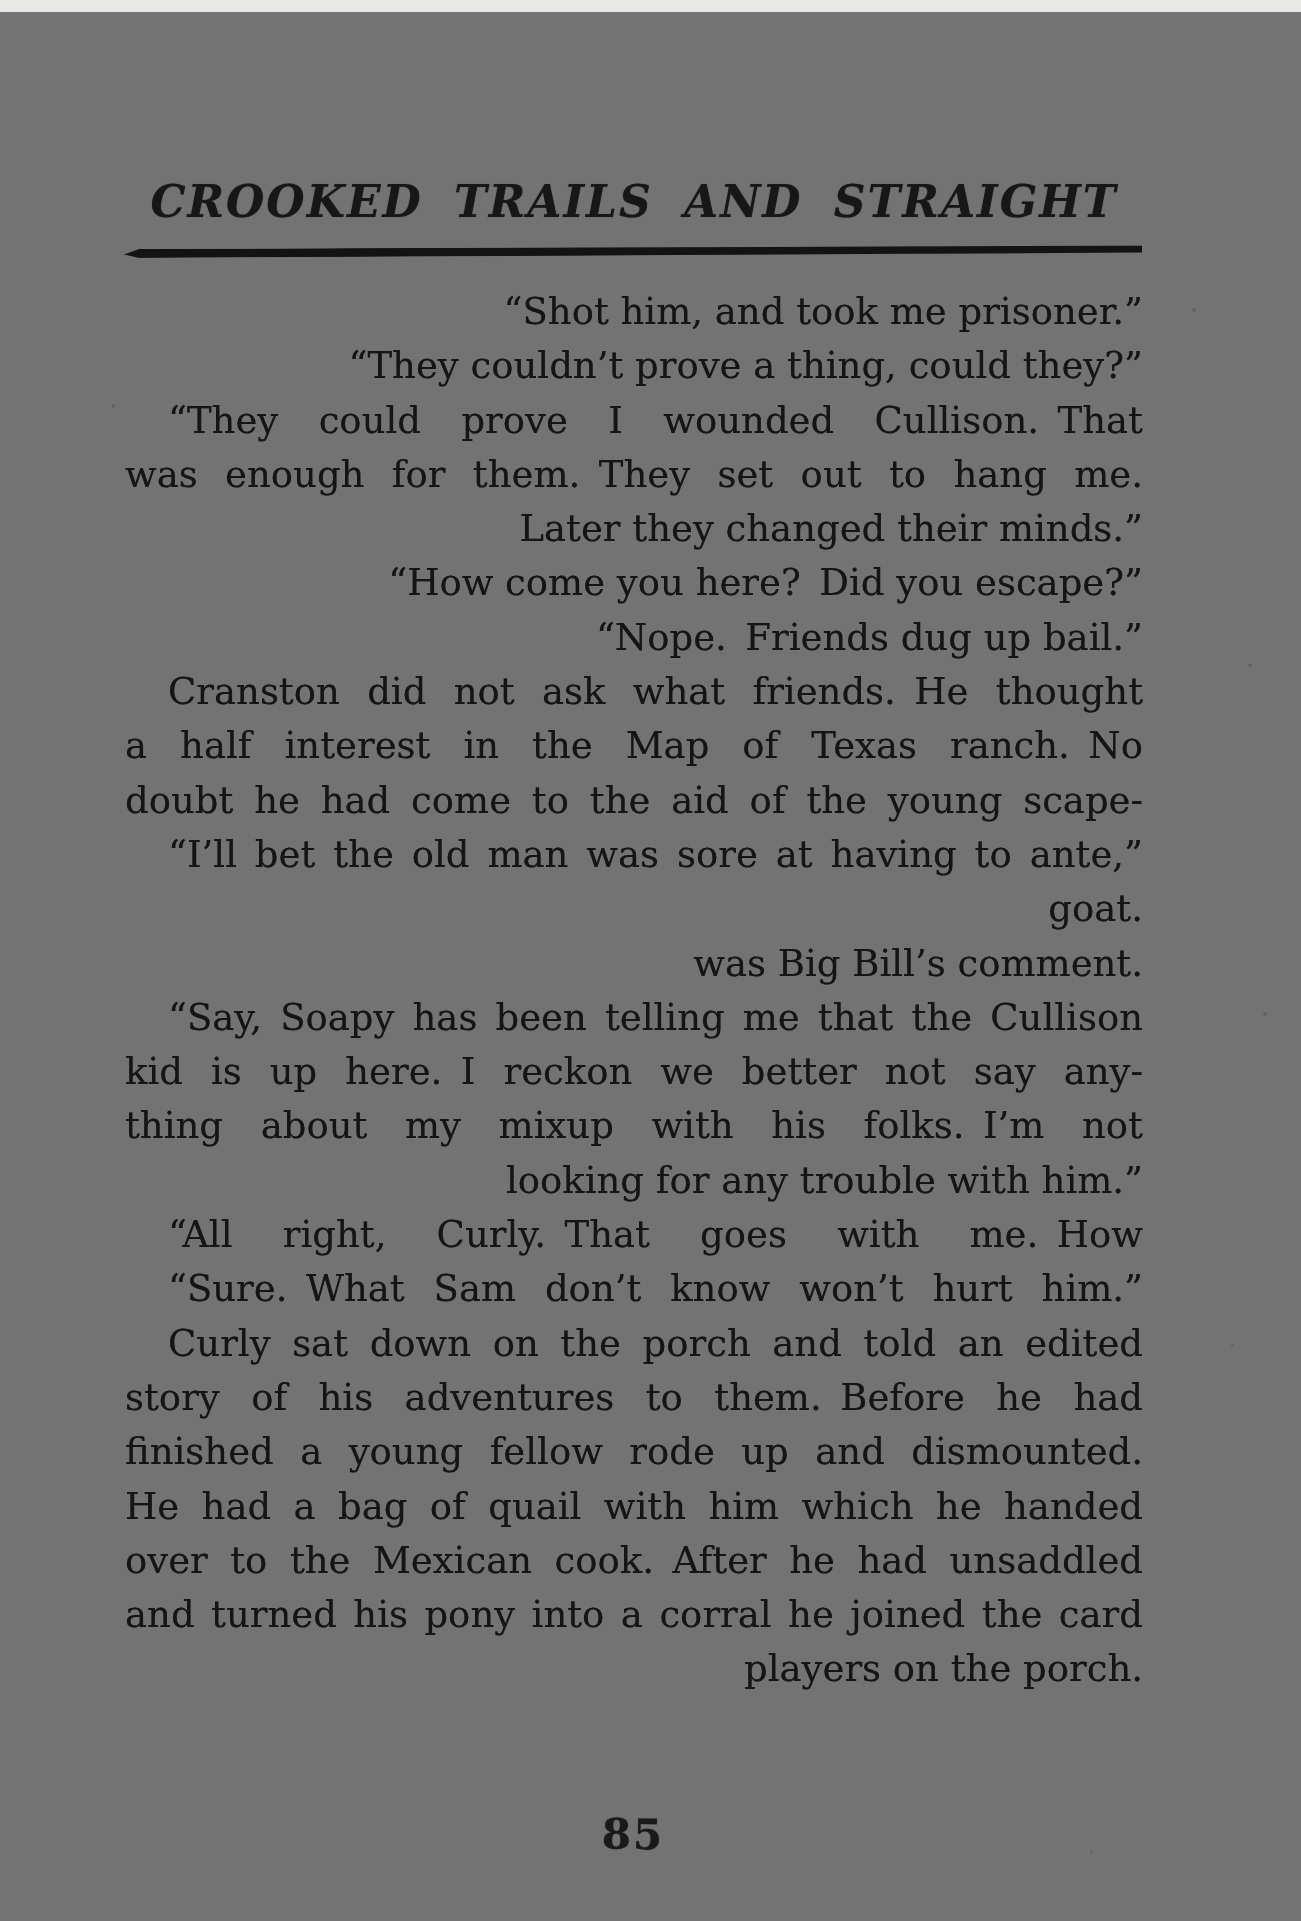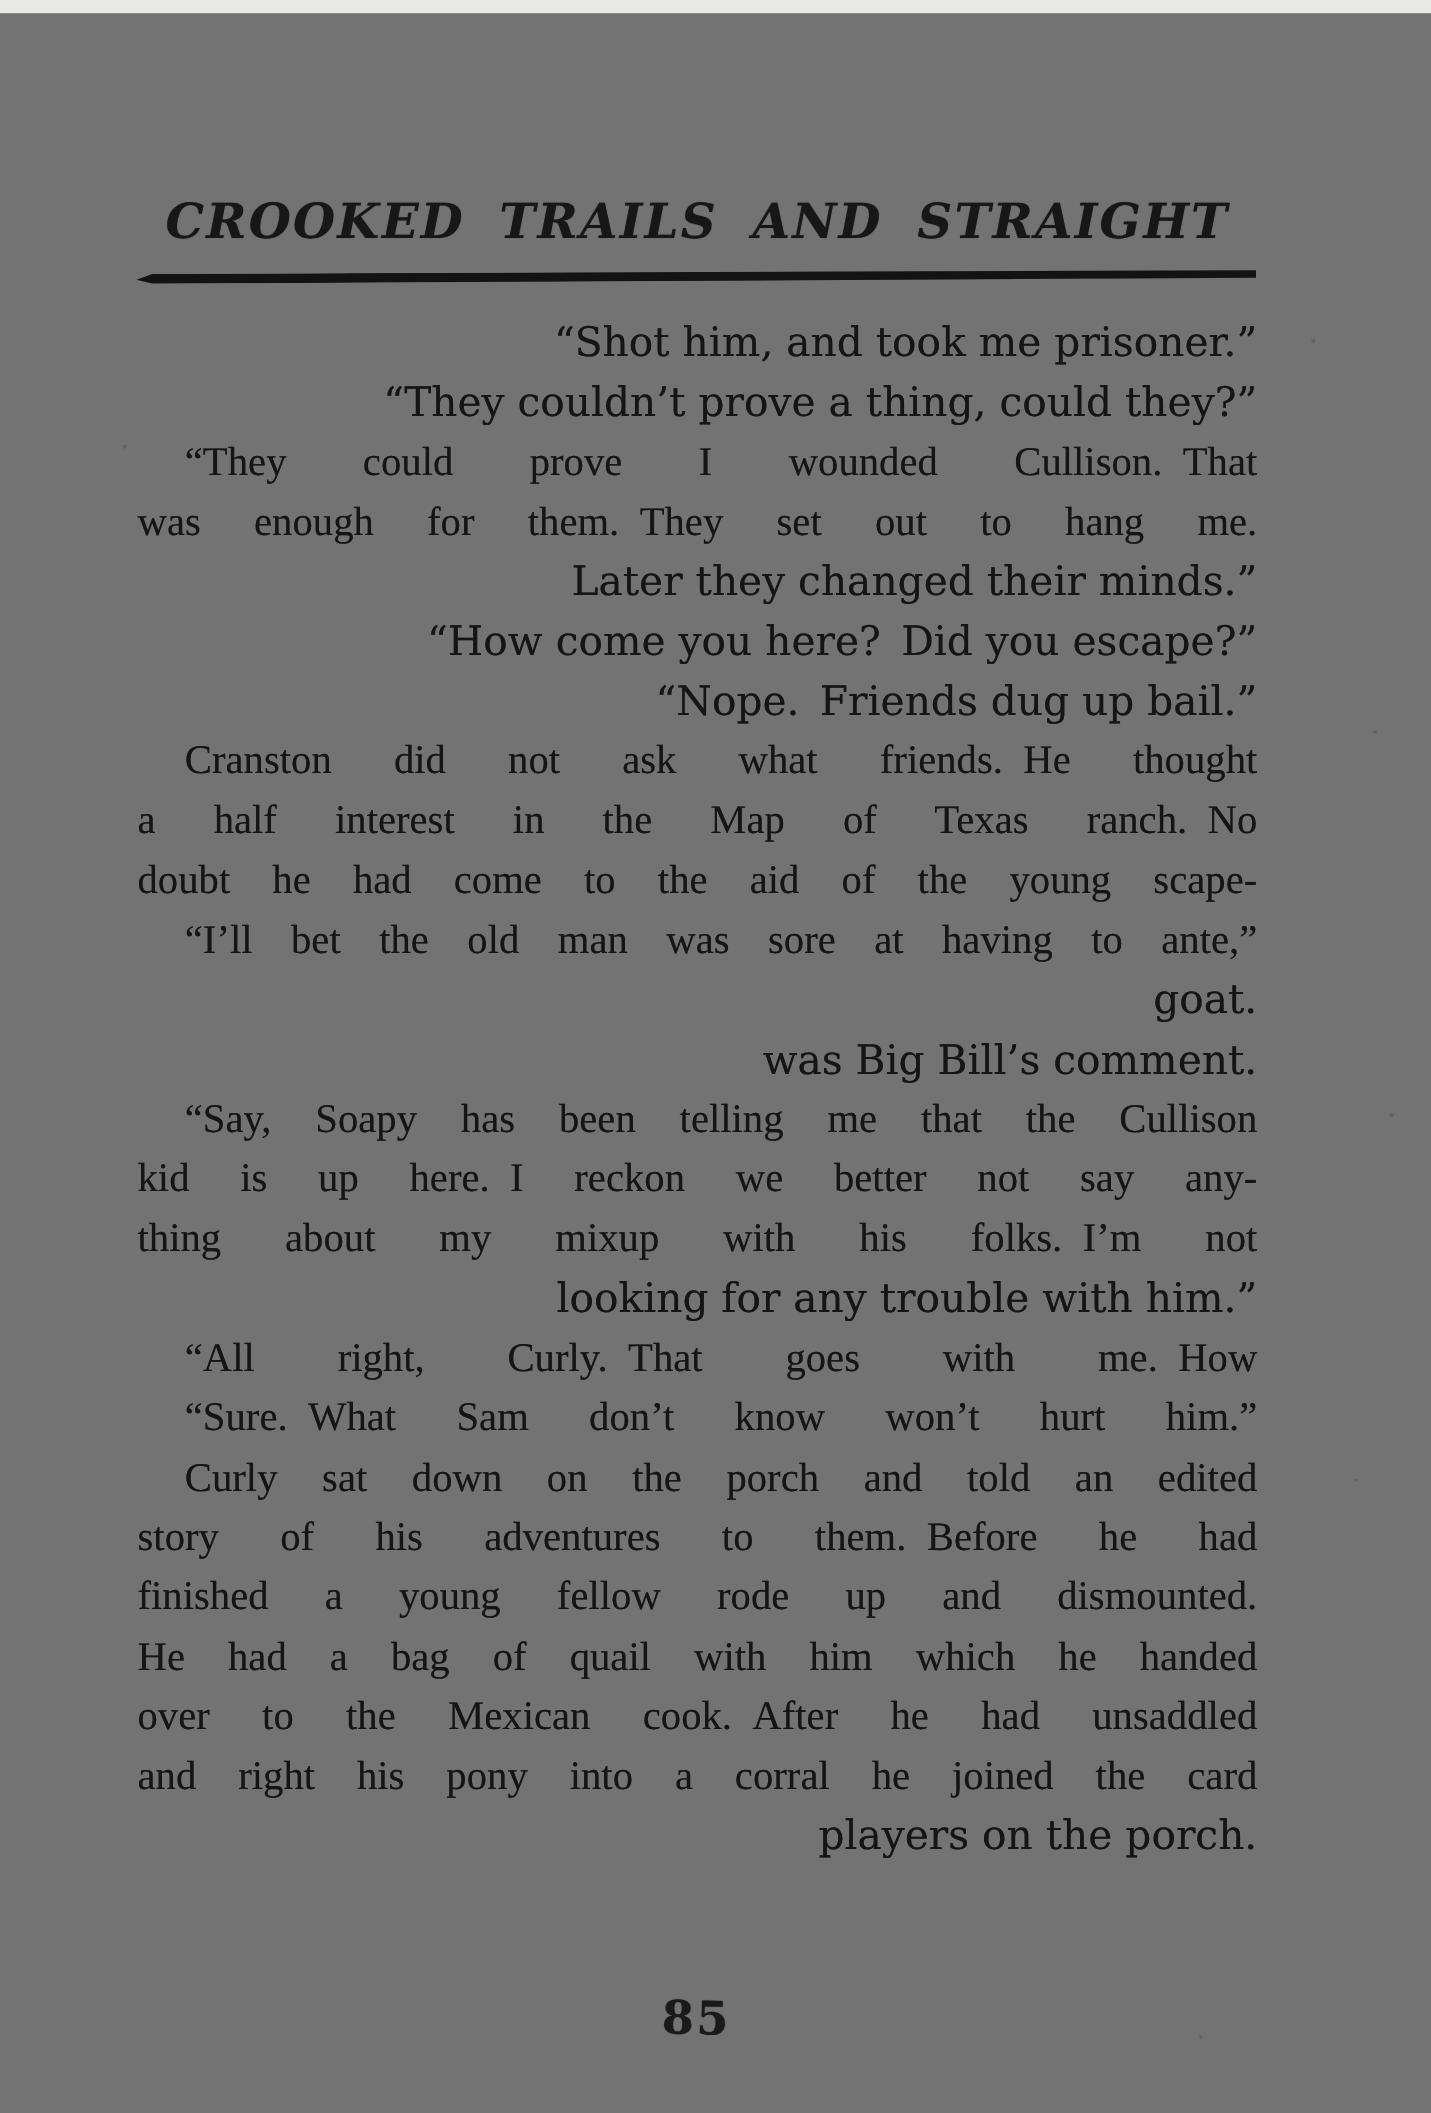--- a/index.html
+++ b/index.html
@@ -55,21 +55,20 @@
     width: 1018px;
     font-size: 37px;
     line-height: 54.3px;
     color: #151515;
     text-shadow: 0 0 0.6px rgba(10,10,10,.55);
   }
   .line { text-align: right; }
   .line.justify {
     text-align: justify;
     text-align-last: justify;
-    font-family: Liberation Serif, serif;
   }
   .line.indent { text-indent: 43px; }
   
   .folio {
     position: absolute;
     left: 583px;
     top: 1798px;
     width: 100px;
     text-align: center;
     font-size: 42px;
@@ -120,21 +119,21 @@
       <div class="line justify">kid is up here. I reckon we better not say any-</div>
       <div class="line justify">thing about my mixup with his folks. I’m not</div>
       <div class="line">looking for any trouble with him.”</div>
       <div class="line indent justify">“All right, Curly. That goes with me. How</div>
       <div class="line indent justify">“Sure. What Sam don’t know won’t hurt him.”</div>
       <div class="line indent justify">Curly sat down on the porch and told an edited</div>
       <div class="line justify">story of his adventures to them. Before he had</div>
       <div class="line justify">finished a young fellow rode up and dismounted.</div>
       <div class="line justify">He had a bag of quail with him which he handed</div>
       <div class="line justify">over to the Mexican cook. After he had unsaddled</div>
-      <div class="line justify">and right his pony into a corral he joined the card</div>
+      <div class="line justify">and turned his pony into a corral he joined the card</div>
       <div class="line">players on the porch.</div>
     </div>
 
   <div class="folio">85</div>
 
   <span class="speck s1"></span>
   <span class="speck s2"></span>
   <span class="speck s3"></span>
   <span class="speck s4"></span>
   <span class="speck s5"></span>

